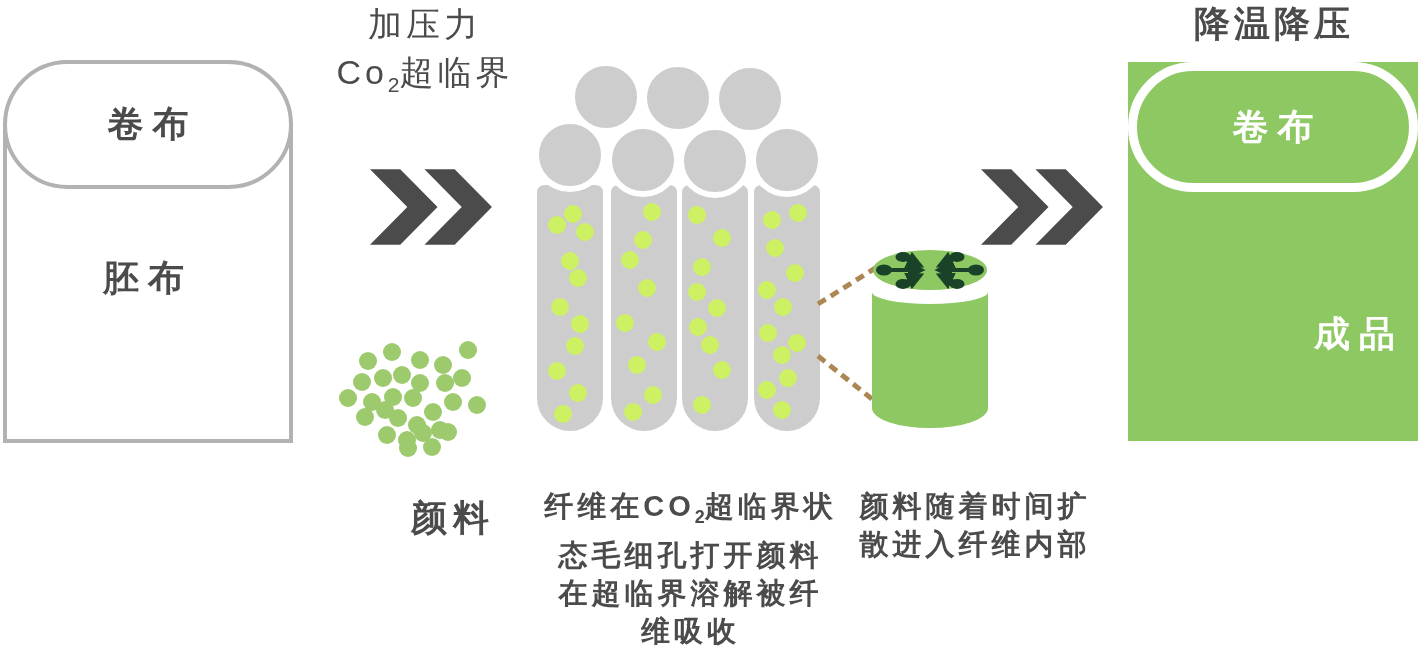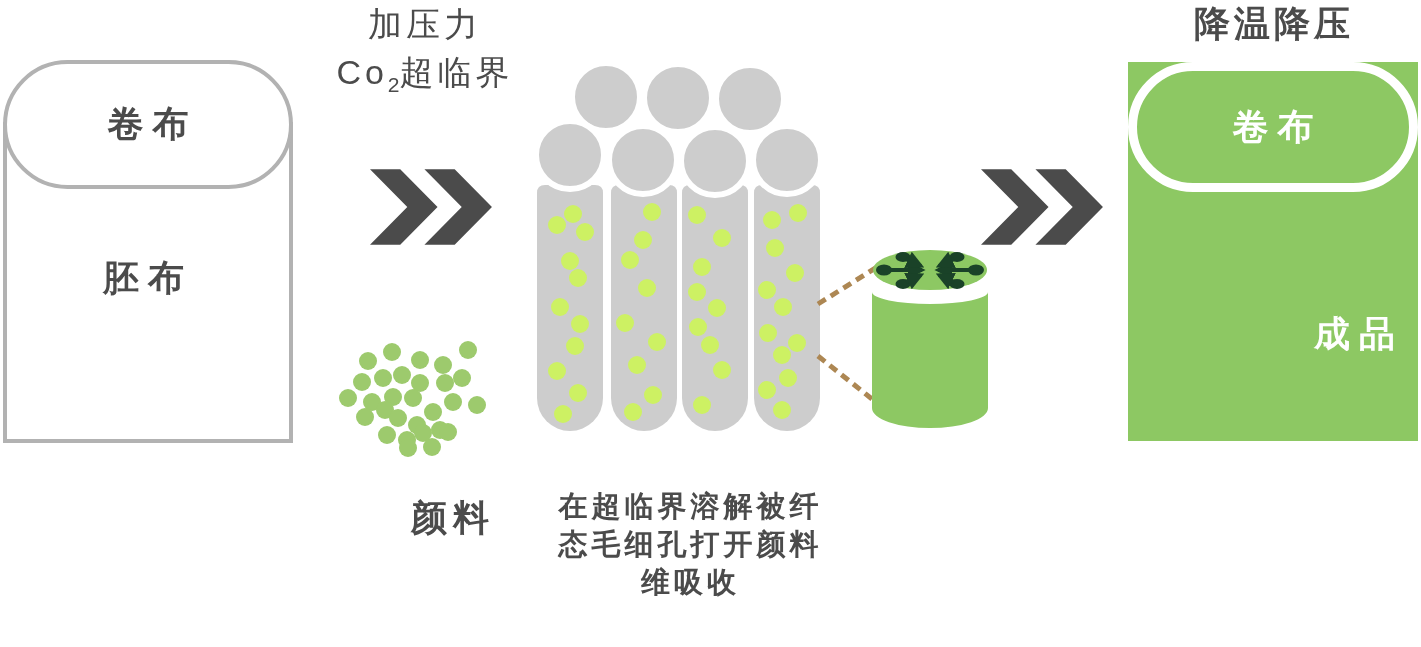--- a/index.html
+++ b/index.html
@@ -261,20 +261,25 @@
   <div class="abs right-figure">
     <div class="roll-pill">
       <span class="cjk-xl">卷布</span>
     </div>
     <div class="finished-label">
       <span class="cjk-xl">成品</span>
     </div>
   </div>
 
   <div class="abs caption caption-fiber">
+    <div><span>纤维在CO</span><sub>2</sub><span>超临界状</span></div>
+    <div>态毛细孔打开颜料</div>
     <div>在超临界溶解被纤</div>
-    <div>态毛细孔打开颜料</div>
     <div>维吸收</div>
   </div>
 
+  <div class="abs caption caption-diffuse">
+    <div>颜料随着时间扩</div>
+    <div>散进入纤维内部</div>
+  </div>
 
 
 </div>
 
 </body></html>

